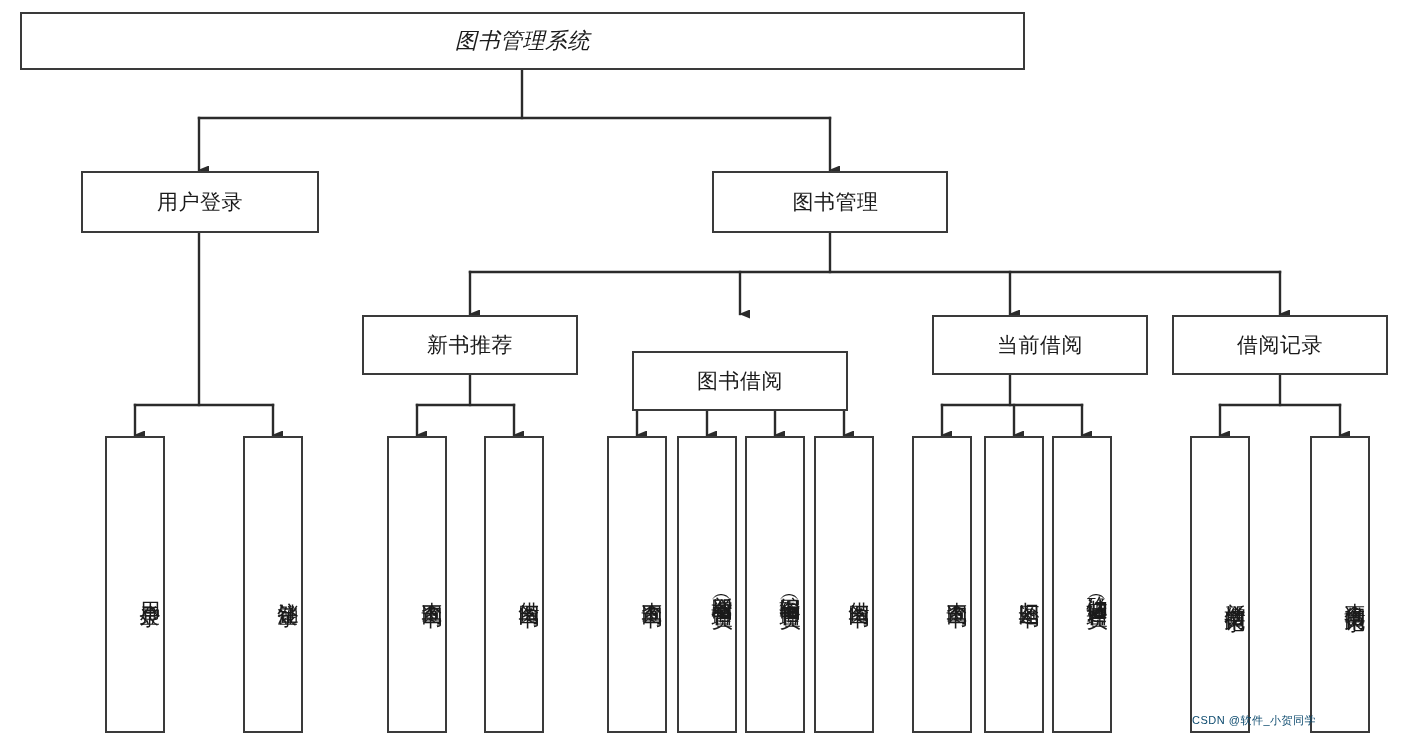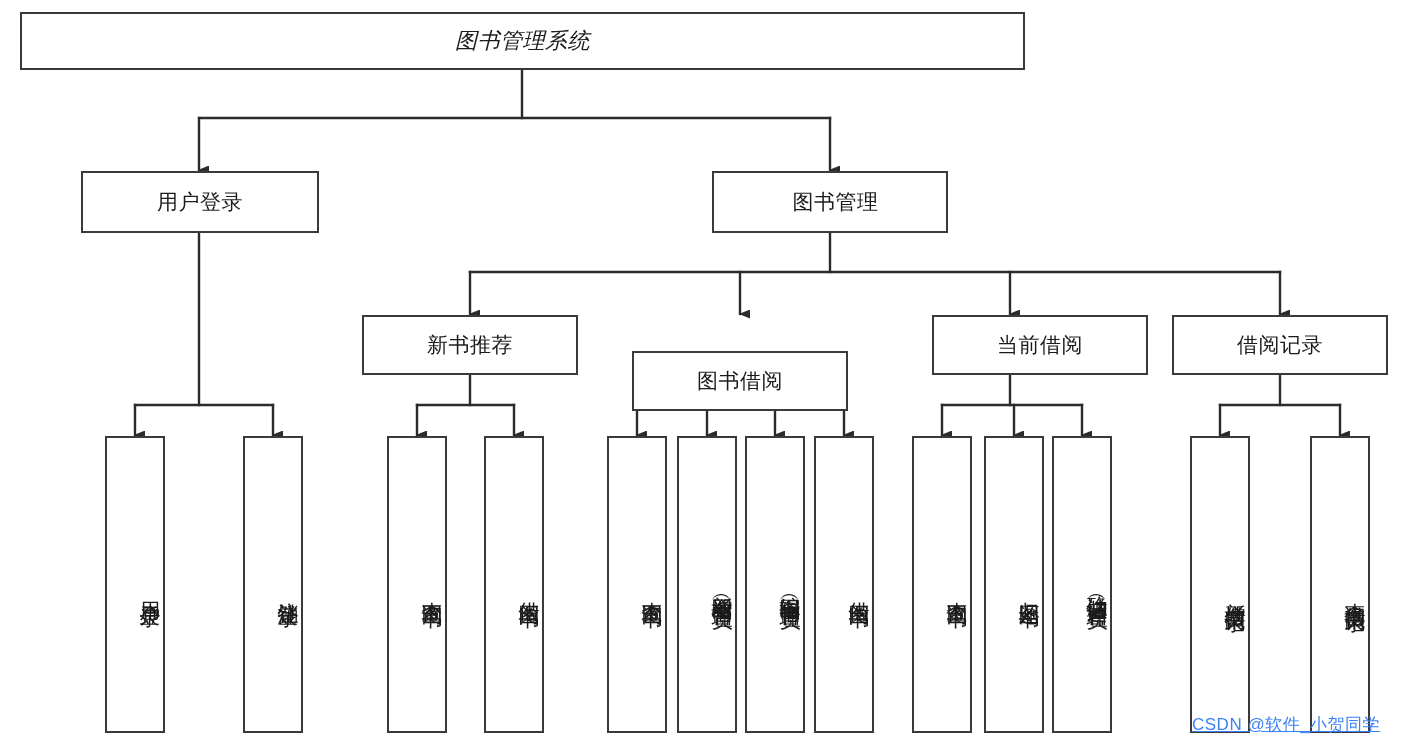--- a/index.html
+++ b/index.html
@@ -53,25 +53,24 @@
     letter-spacing: 2px;
     align-items: flex-start;
     justify-content: center;
     padding-top: 8px;
     white-space: nowrap;
   }
   .node-v.pad-small { padding-top: 14px; }
   .node-v.pad-tiny  { padding-top: 6px; }
   .watermark {
     position: absolute;
-    font-size: 17px;
-    color: #3b82f6;
+    font-size: 11px;
+    color: #0c4a6e;
     white-space: nowrap;
     letter-spacing: 0.5px;
-    text-decoration: underline;
   }
 </style>
 </head>
 <body>
 
 <div id="diagram-root">
 
   <svg id="edge-layer" viewBox="0 0 1405 747" width="1405" height="747" xmlns="http://www.w3.org/2000/svg">
     <defs>
       <marker id="arrowhead" markerWidth="9" markerHeight="11" refX="4.5" refY="10" orient="auto" markerUnits="userSpaceOnUse">

